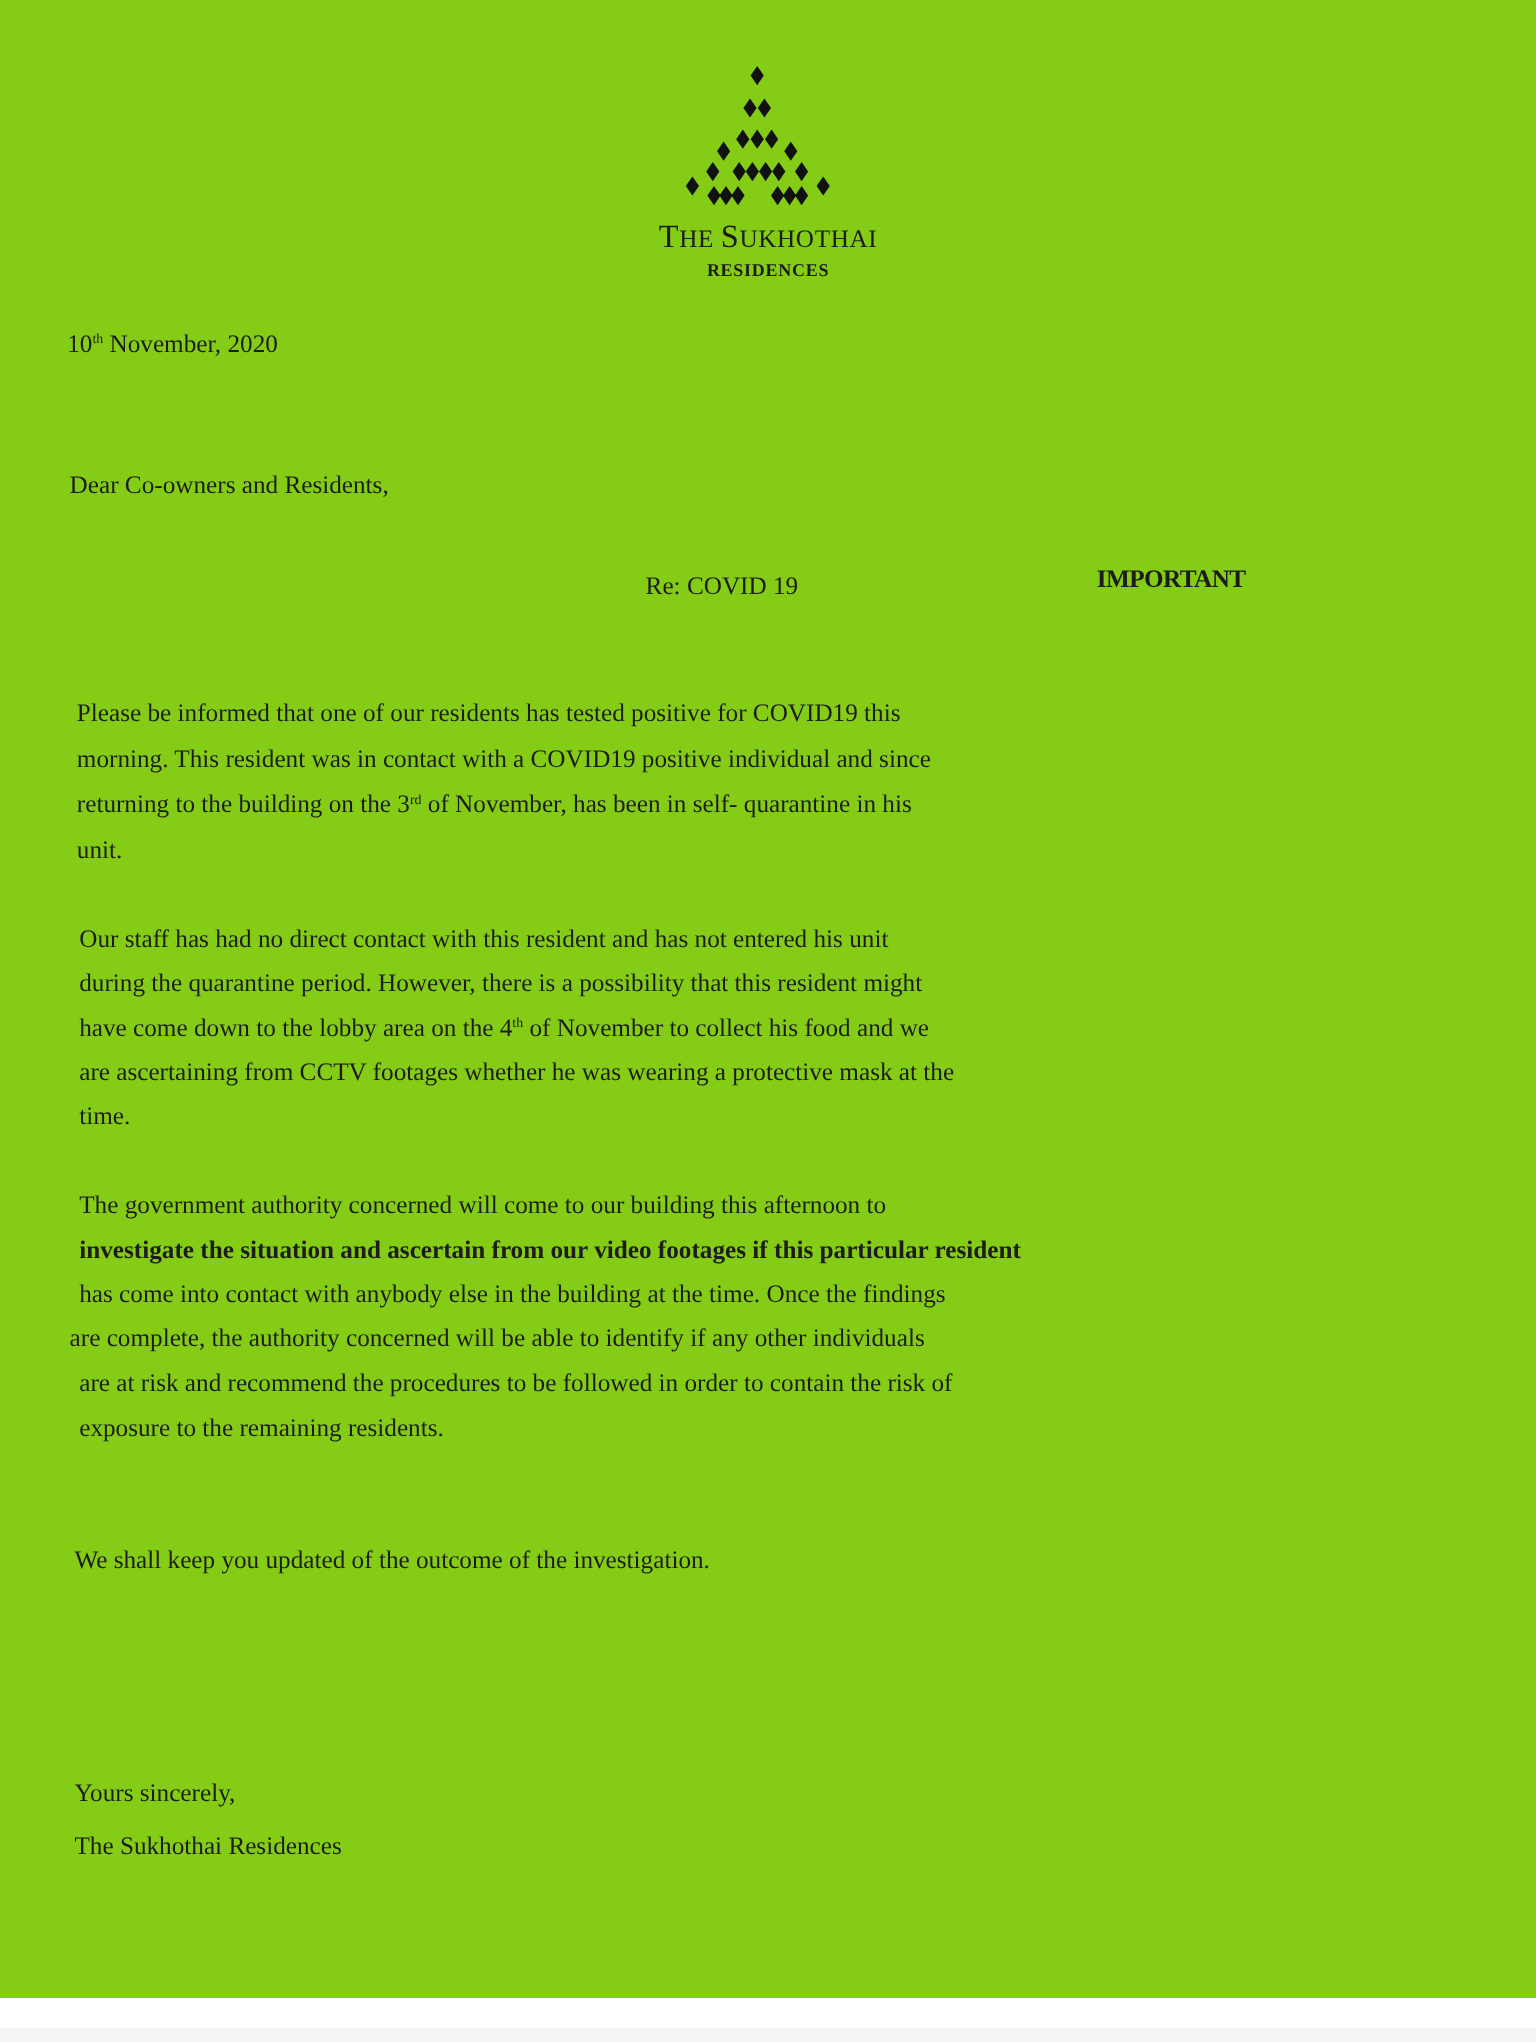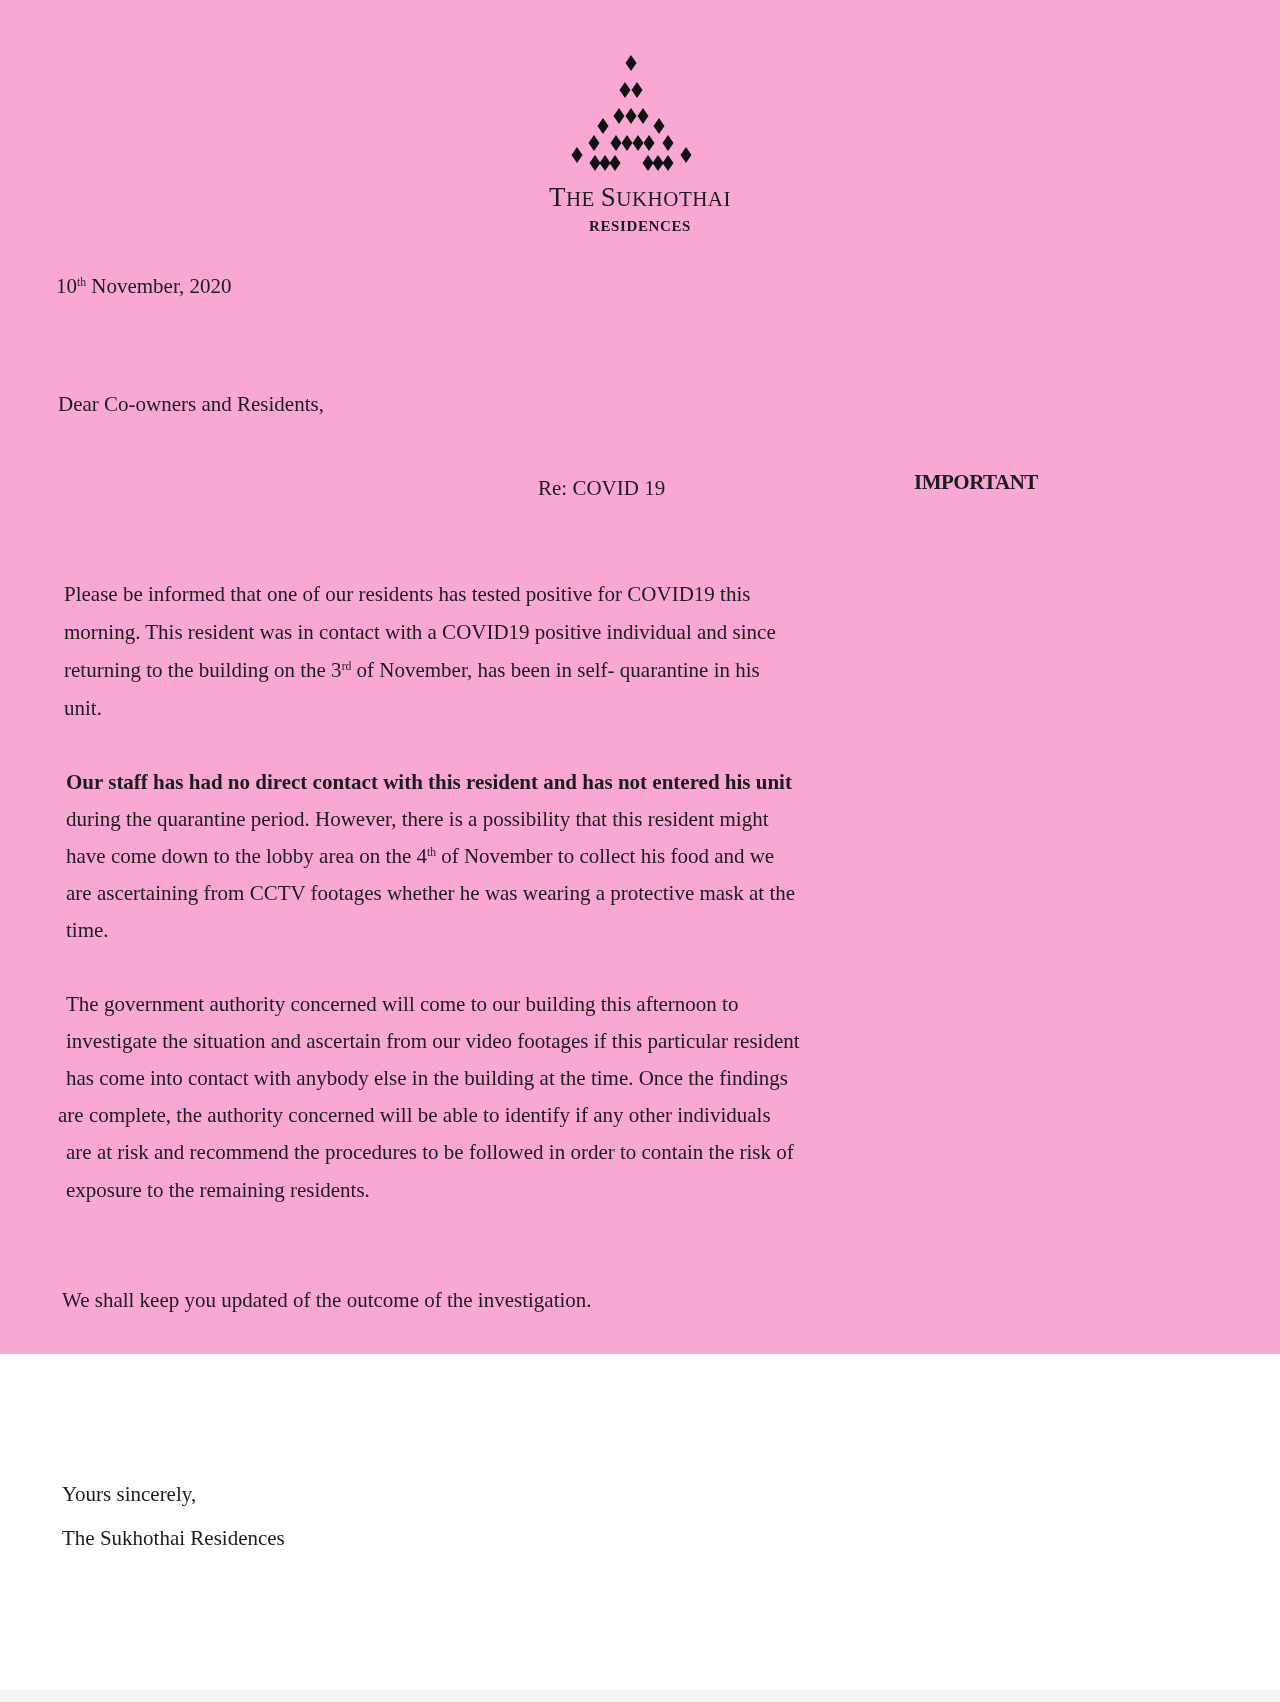--- a/index.html
+++ b/index.html
@@ -1,18 +1,18 @@
 <!DOCTYPE html>
 <html><head>
 <meta charset="utf-8">
 <style>
   html, body { margin: 0; padding: 0; background: #ffffff; }
   body { width: 1280px; height: 1702px; position: relative; overflow: hidden;
          font-family: "Liberation Serif", "DejaVu Serif", serif; color: #1c1c1c; }
-  .page { position: absolute; left: 0; top: 0; width: 1280px; height: 1354px; background: #f9a8d4; }
+  .page { position: absolute; left: 0; top: 0; width: 1280px; height: 1665px; background: #84cc16; }
   .logo { position: absolute; left: 560px; top: 40px; width: 150px; height: 140px; }
   .brand { position: absolute; left: 440px; width: 400px; text-align: center; white-space: nowrap; }
   .brand-name { top: 182px; font-size: 27px; letter-spacing: 0.5px; }
   .brand-name .cap { font-size: 27px; }
   .brand-name .sc { font-size: 21px; }
   .brand-sub { top: 218px; font-size: 15px; font-weight: bold; letter-spacing: 0.6px; }
   .line { position: absolute; white-space: nowrap; font-size: 21px; line-height: 1; }
   .body-line { left: 66px; }
   sup { font-size: 0.55em; vertical-align: 0.6em; line-height: 0; }
   .re { left: 538px; top: 478px; }
@@ -66,29 +66,29 @@
   <div class="line important" style="font-weight:bold; letter-spacing:-0.5px;">IMPORTANT</div>
 
   <div id="body">
       <div>
         <div class="line body-line" style="top: 584px; left: 64px;">Please be informed that one of our residents has tested positive for COVID19 this</div>
         <div class="line body-line" style="top: 622px; left: 64px;">morning.  This resident was in contact with a COVID19 positive individual and since</div>
         <div class="line body-line" style="top: 660px; left: 64px;"><span>returning to the building on the 3</span><sup>rd</sup><span> of November, has been in self- quarantine in his</span></div>
         <div class="line body-line" style="top: 698px; left: 64px;">unit.</div>
       </div>
       <div>
-        <div class="line body-line" style="top: 772px; left: 66px; font-weight: bold;">Our staff has had no direct contact with this resident and has not entered his unit</div>
+        <div class="line body-line" style="top: 772px; left: 66px;">Our staff has had no direct contact with this resident and has not entered his unit</div>
         <div class="line body-line" style="top: 809px; left: 66px;">during the quarantine period. However, there is a possibility that this resident might</div>
         <div class="line body-line" style="top: 846px; left: 66px; text-align: right;"><span>have come down to the lobby area on the 4</span><sup>th</sup><span> of November to collect his food and we</span></div>
         <div class="line body-line" style="top: 883px; left: 66px;">are ascertaining from CCTV footages whether he was wearing a protective mask at the</div>
         <div class="line body-line" style="top: 920px; left: 66px;">time.</div>
       </div>
       <div>
         <div class="line body-line" style="top: 994px; left: 66px;">The government authority concerned will come to our building this afternoon to</div>
-        <div class="line body-line" style="top: 1031px; left: 66px;">investigate the situation and ascertain from our video footages if this particular resident</div>
+        <div class="line body-line" style="top: 1031px; left: 66px; font-weight: bold;">investigate the situation and ascertain from our video footages if this particular resident</div>
         <div class="line body-line" style="top: 1068px; left: 66px;">has come into contact with anybody else in the building at the time. Once the findings</div>
         <div class="line body-line" style="top: 1105px; left: 58px;">are complete, the authority concerned will be able to identify if any other individuals</div>
         <div class="line body-line" style="top: 1142px; left: 66px;">are at risk and recommend the procedures to be followed in order to contain the risk of</div>
         <div class="line body-line" style="top: 1180px; left: 66px;">exposure to the remaining residents.</div>
       </div>
       <div>
         <div class="line body-line" style="top: 1290px; left: 62px; font-family: Liberation Serif, serif;">We shall keep you updated of the outcome of the investigation.</div>
       </div>
     </div>
 

